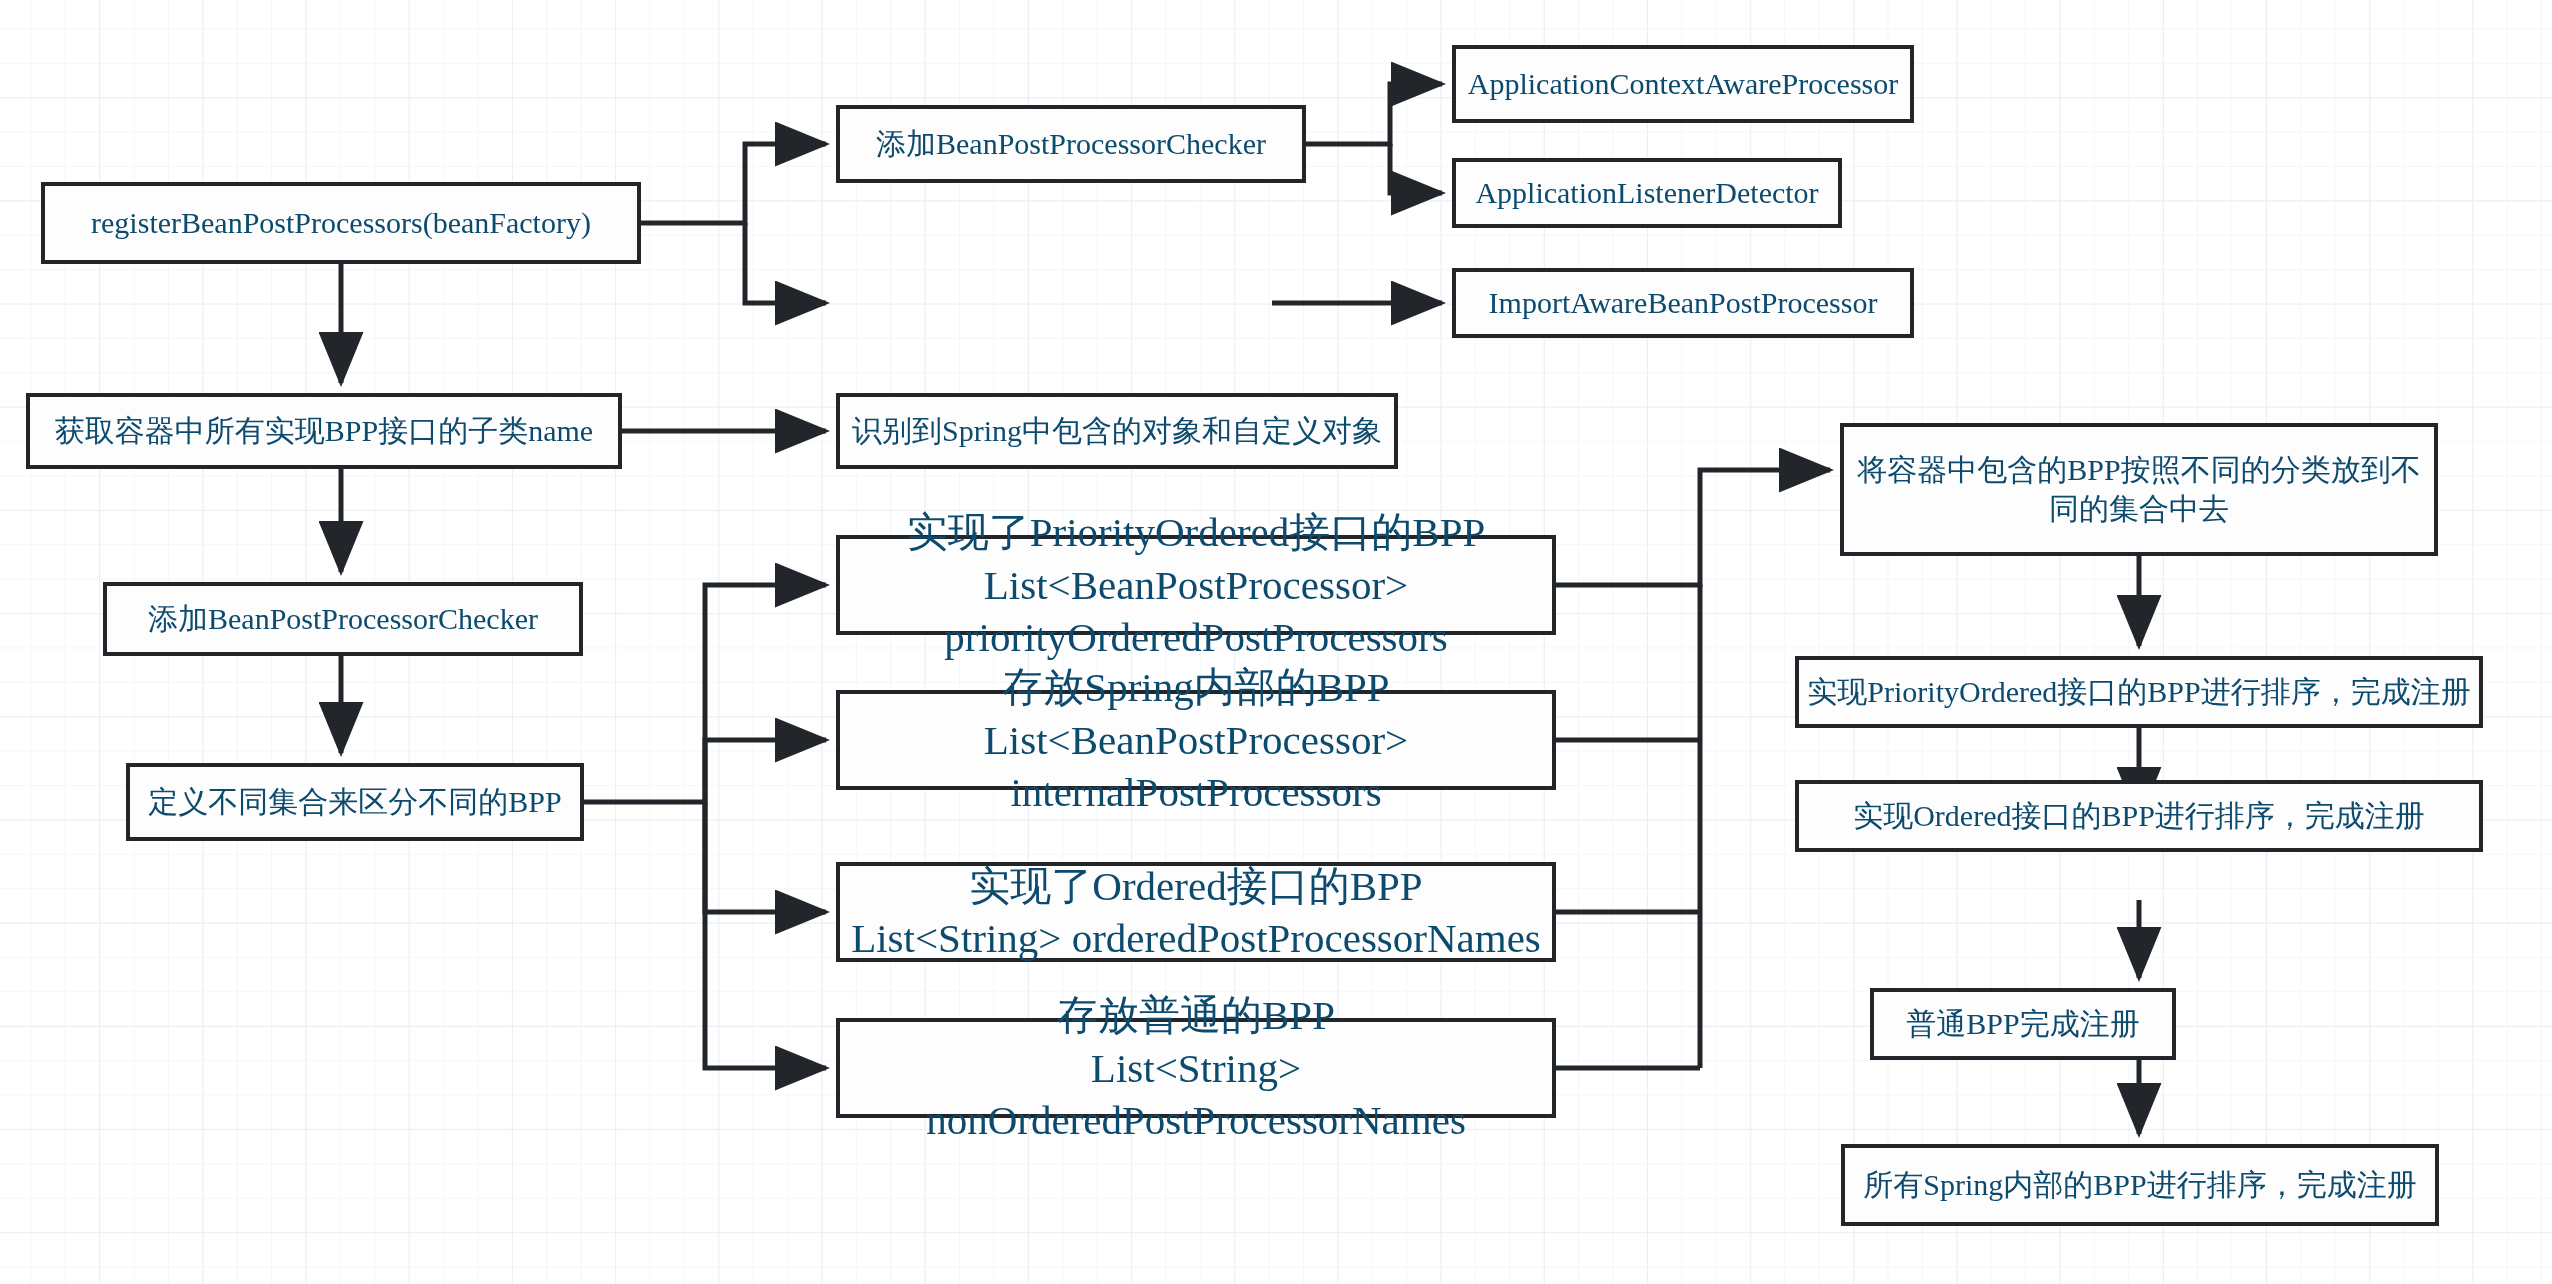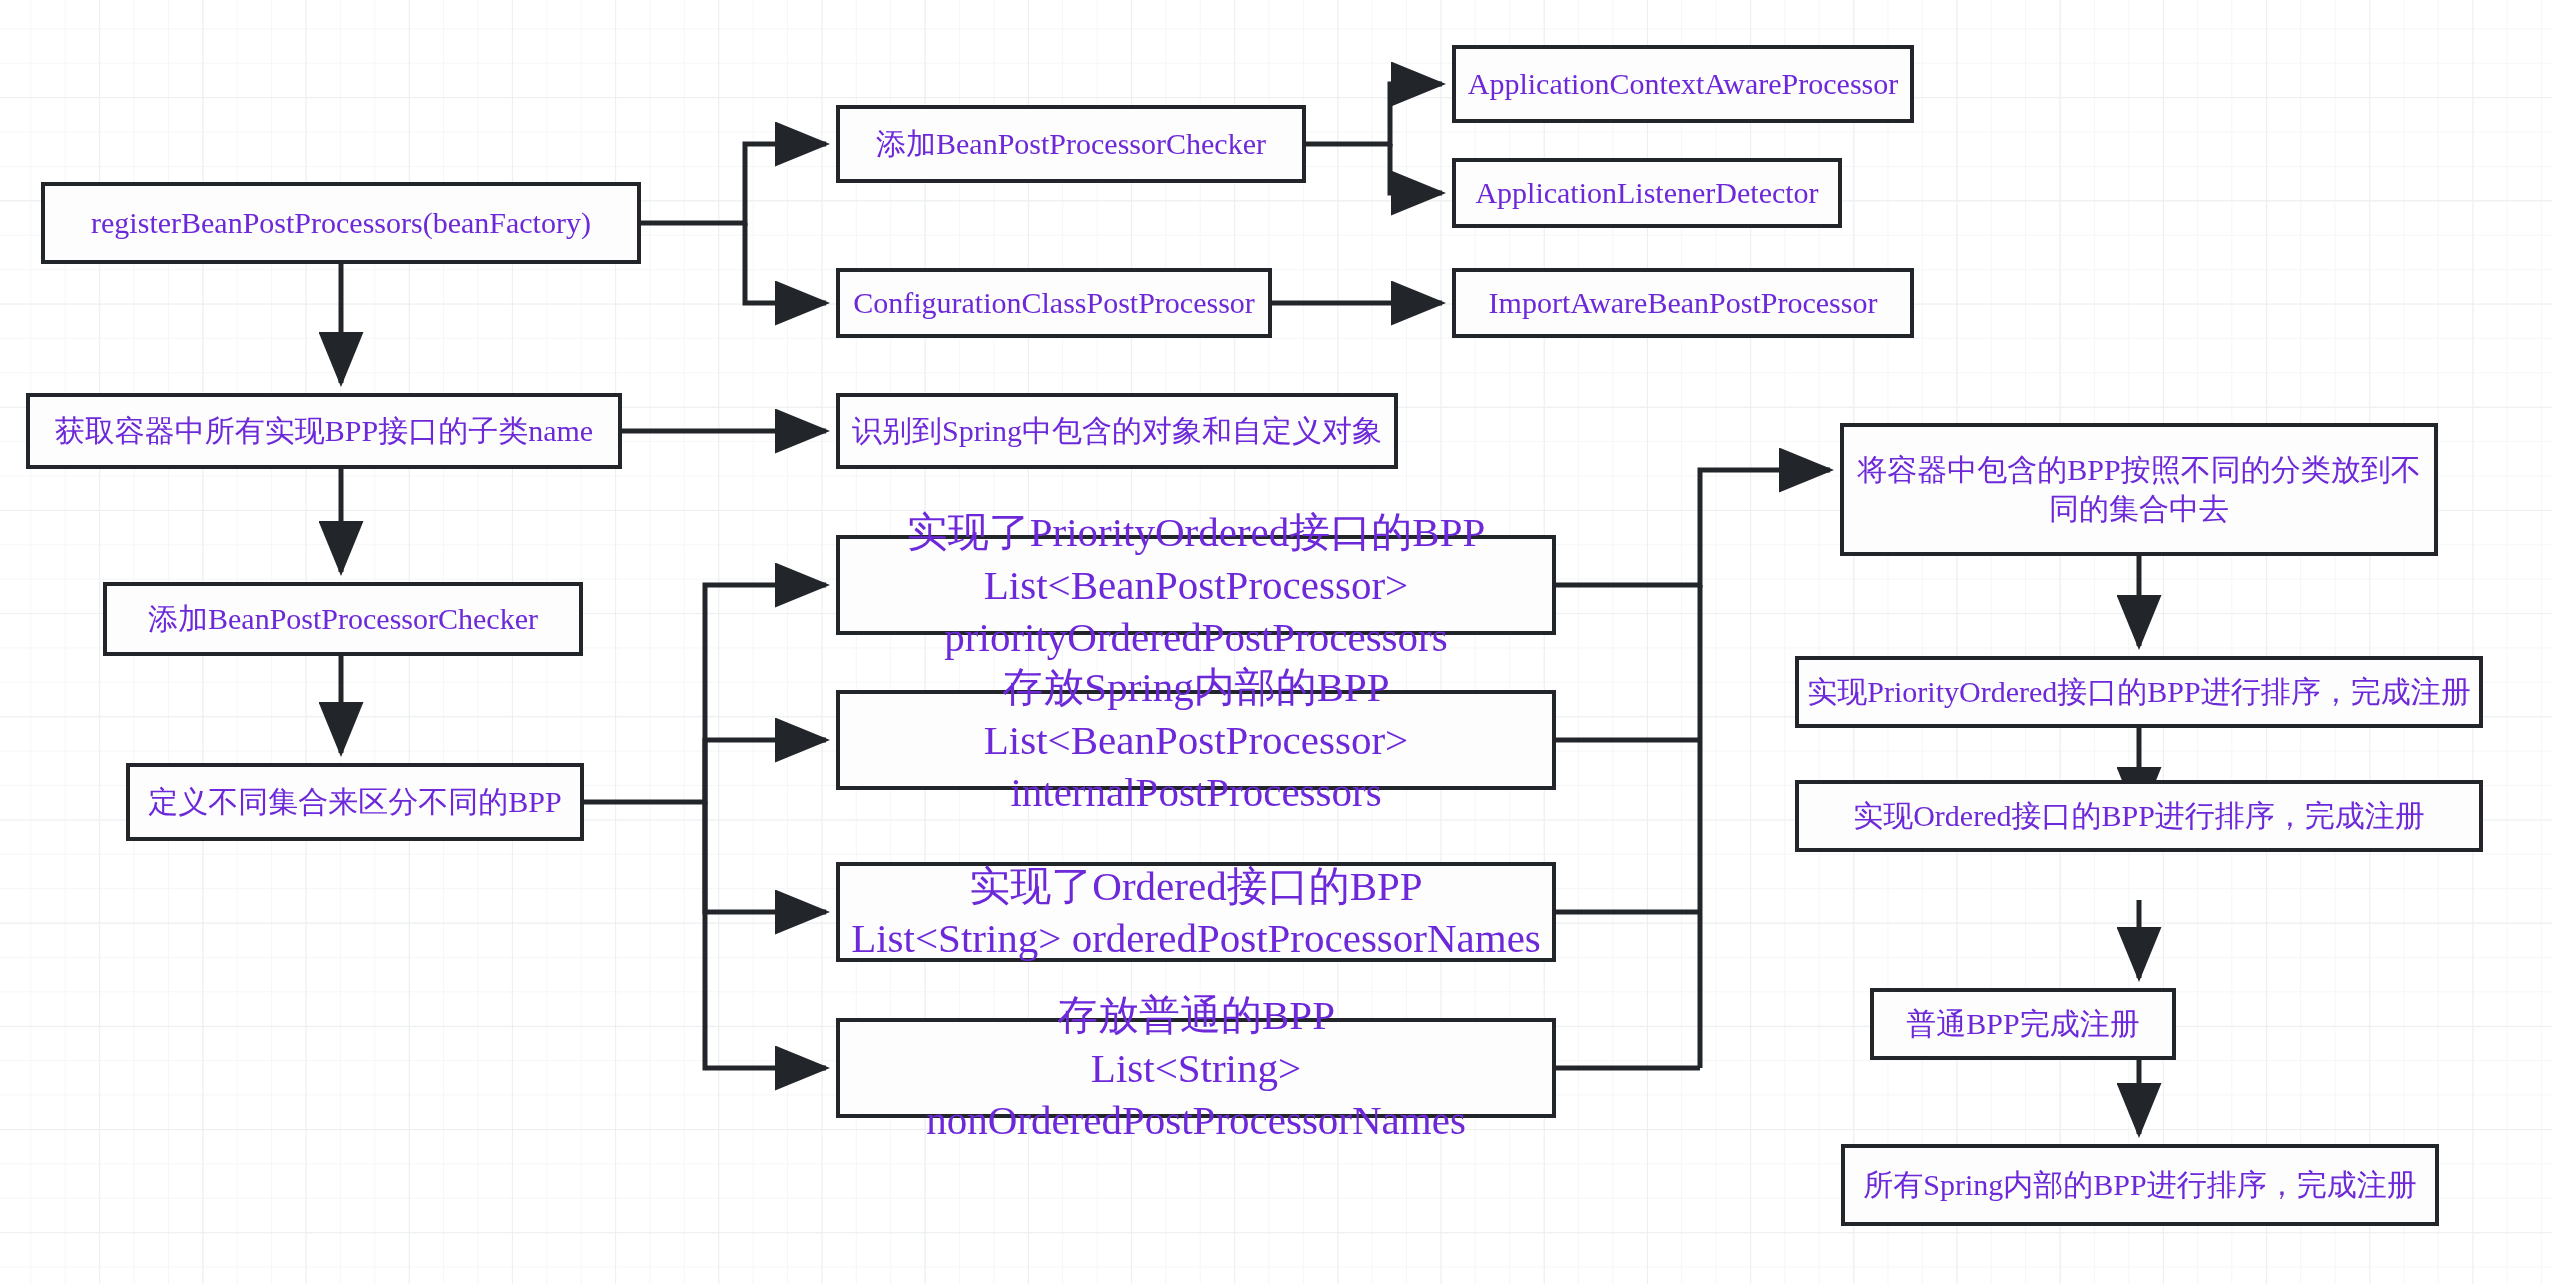--- a/index.html
+++ b/index.html
@@ -20,21 +20,21 @@
   .edges{position:absolute;left:0;top:0;width:2552px;height:1284px;pointer-events:none;}
   .node{
     position:absolute;
     box-sizing:border-box;
     border:4px solid #22262b;
     background:#fdfdfd;
     display:flex;
     align-items:center;
     justify-content:center;
     text-align:center;
-    color:#6d28d9;
+    color:#0c4a6e;
     font-size:30px;
     line-height:1.28;
     padding:2px 8px;
     white-space:pre-line;
   }
   .node.big{font-size:41px;}
 </style>
 </head>
 <body>
 
@@ -84,21 +84,20 @@
       <path d="M1556,912 L1700,912"></path>
       <path d="M1556,1068 L1700,1068"></path>
       <path d="M1700,585 L1700,1068"></path>
     </g>
   </svg>
 
   <div class="node" style="left: 41px; top: 182px; width: 600px; height: 82px;">registerBeanPostProcessors(beanFactory)</div>
   <div class="node" style="left: 836px; top: 105px; width: 470px; height: 78px;">添加BeanPostProcessorChecker</div>
   <div class="node" style="left: 1452px; top: 45px; width: 462px; height: 78px;">ApplicationContextAwareProcessor</div>
   <div class="node" style="left: 1452px; top: 158px; width: 390px; height: 70px;">ApplicationListenerDetector</div>
-  <div class="node" style="left: 836px; top: 268px; width: 436px; height: 70px;">ConfigurationClassPostProcessor</div>
   <div class="node" style="left: 1452px; top: 268px; width: 462px; height: 70px;">ImportAwareBeanPostProcessor</div>
   <div class="node" style="left: 26px; top: 393px; width: 596px; height: 76px;">获取容器中所有实现BPP接口的子类name</div>
   <div class="node" style="left: 836px; top: 393px; width: 562px; height: 76px;">识别到Spring中包含的对象和自定义对象</div>
   <div class="node" style="left: 103px; top: 582px; width: 480px; height: 74px;">添加BeanPostProcessorChecker</div>
   <div class="node" style="left: 126px; top: 763px; width: 458px; height: 78px;">定义不同集合来区分不同的BPP</div>
   <div class="node big" style="left: 836px; top: 535px; width: 720px; height: 100px;">实现了PriorityOrdered接口的BPP
 List&lt;BeanPostProcessor&gt; priorityOrderedPostProcessors</div>
   <div class="node big" style="left: 836px; top: 690px; width: 720px; height: 100px;">存放Spring内部的BPP
 List&lt;BeanPostProcessor&gt; internalPostProcessors</div>
   <div class="node big" style="left: 836px; top: 862px; width: 720px; height: 100px;">实现了Ordered接口的BPP

